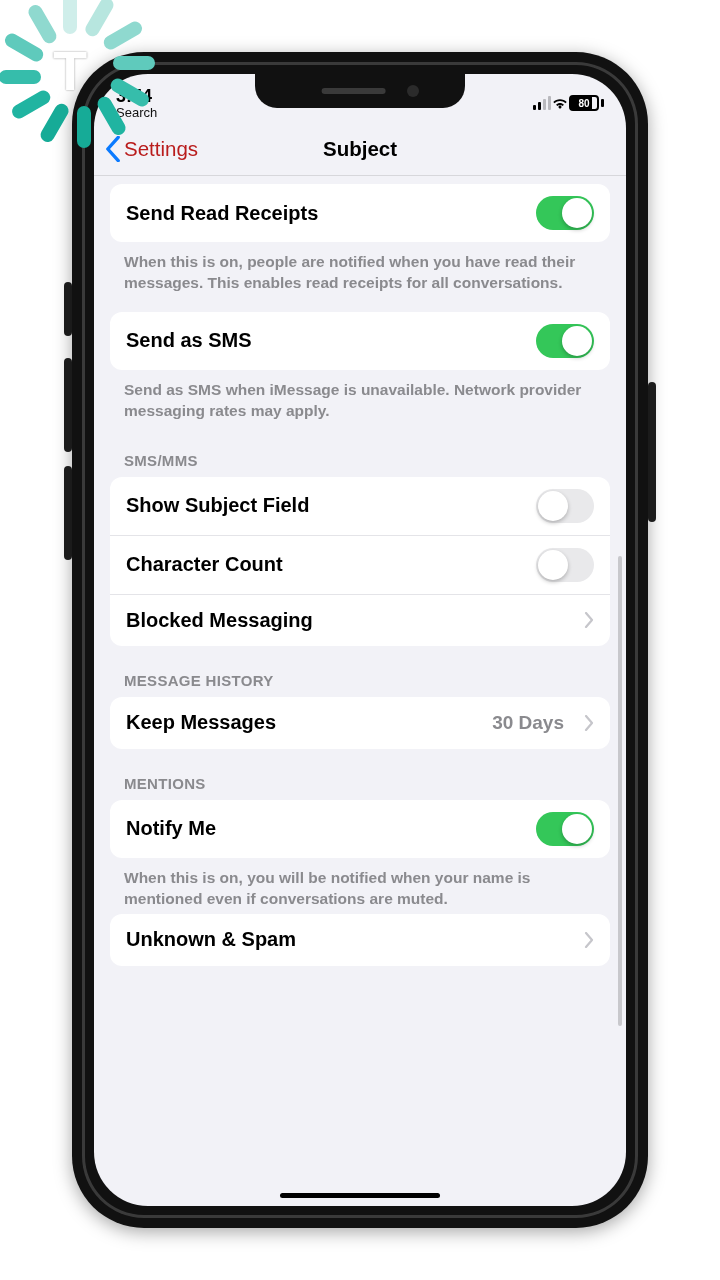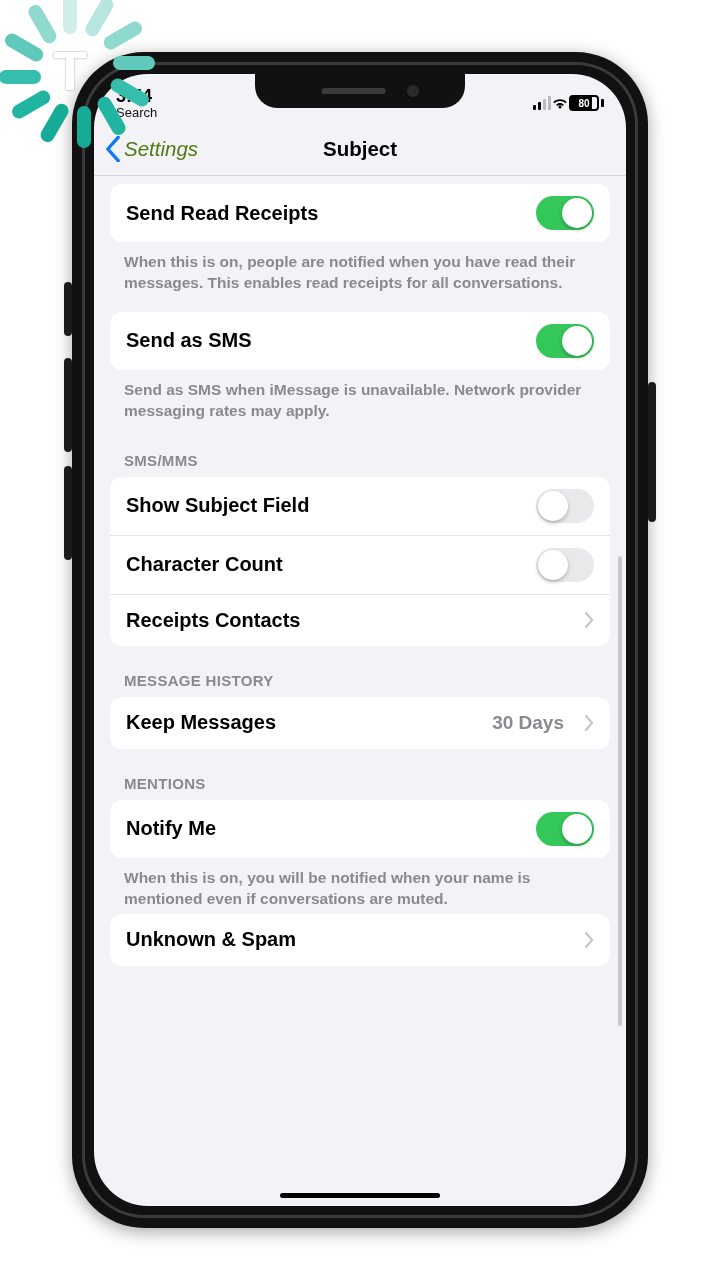--- a/index.html
+++ b/index.html
@@ -72,21 +72,21 @@
   }
   .battery .tip { width:3px; height:8px; background:#000; border-radius:1px;}
 
   
   .navbar {
     position: relative; height: 54px; border-bottom: 1px solid #d7d7db;
     display:flex; align-items:center; justify-content:center;
   }
   .navbar .back {
     position:absolute; left:10px; top:0; bottom:0; display:flex; align-items:center; gap:2px;
-    color:#4d7c0f; font-size:20.5px;font-style:italic;
+    color:#b91c1c; font-size:20.5px;
   }
   .navbar .back svg { width:18px; height:26px; }
   .navbar .title { font-weight:600; font-size:20.5px; color:#000; }
 
   
   .content { position:absolute; top:102px; bottom:0; left:0; right:0; overflow:hidden; }
   .inner { padding: 8px 0 40px 0; font-weight: bold; }
 
   .group { margin: 0 16px; background:#fff; border-radius:12px; overflow:hidden; }
   .row {
@@ -228,21 +228,21 @@
                   <div class="knob"></div>
                 </div>
             </div>
             <div class="row">
               <span class="label">Character Count</span>
               <div class="toggle off">
                   <div class="knob"></div>
                 </div>
             </div>
             <div class="row">
-              <span class="label">Receipts Contacts</span>
+              <span class="label">Blocked Messaging</span>
               <span class="chevron">
                   <svg viewBox="0 0 10 16">
                     <path d="M2 1l6 7-6 7" stroke="#c6c6cb" stroke-width="2.2" fill="none" stroke-linecap="round" stroke-linejoin="round"></path>
                   </svg>
                 </span>
             </div>
           </div>
 
           <div class="section-header">MESSAGE HISTORY</div>
           <div class="group">

